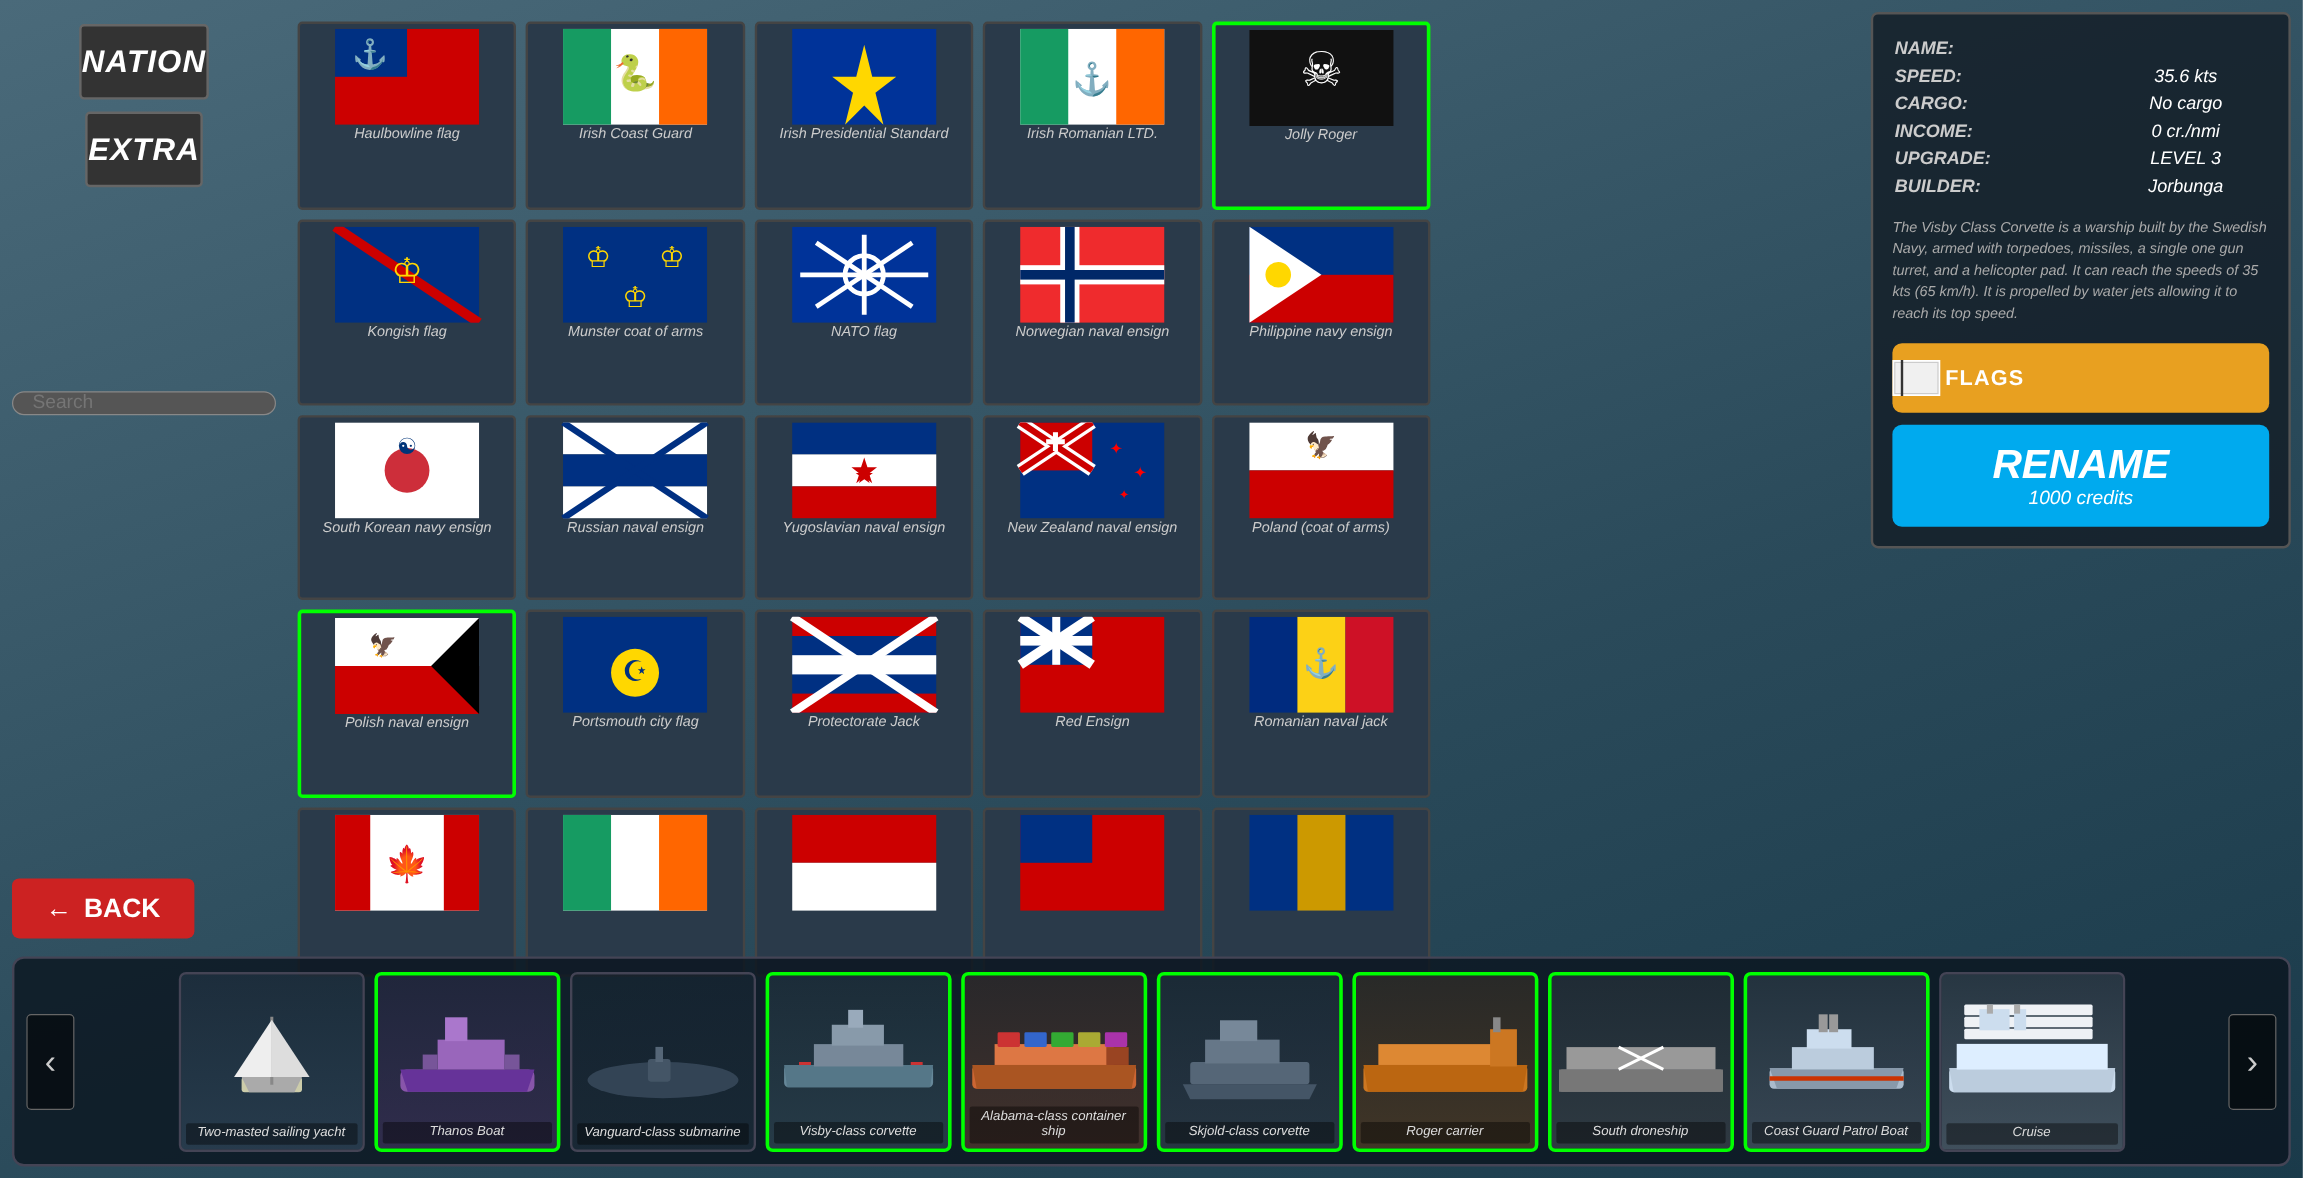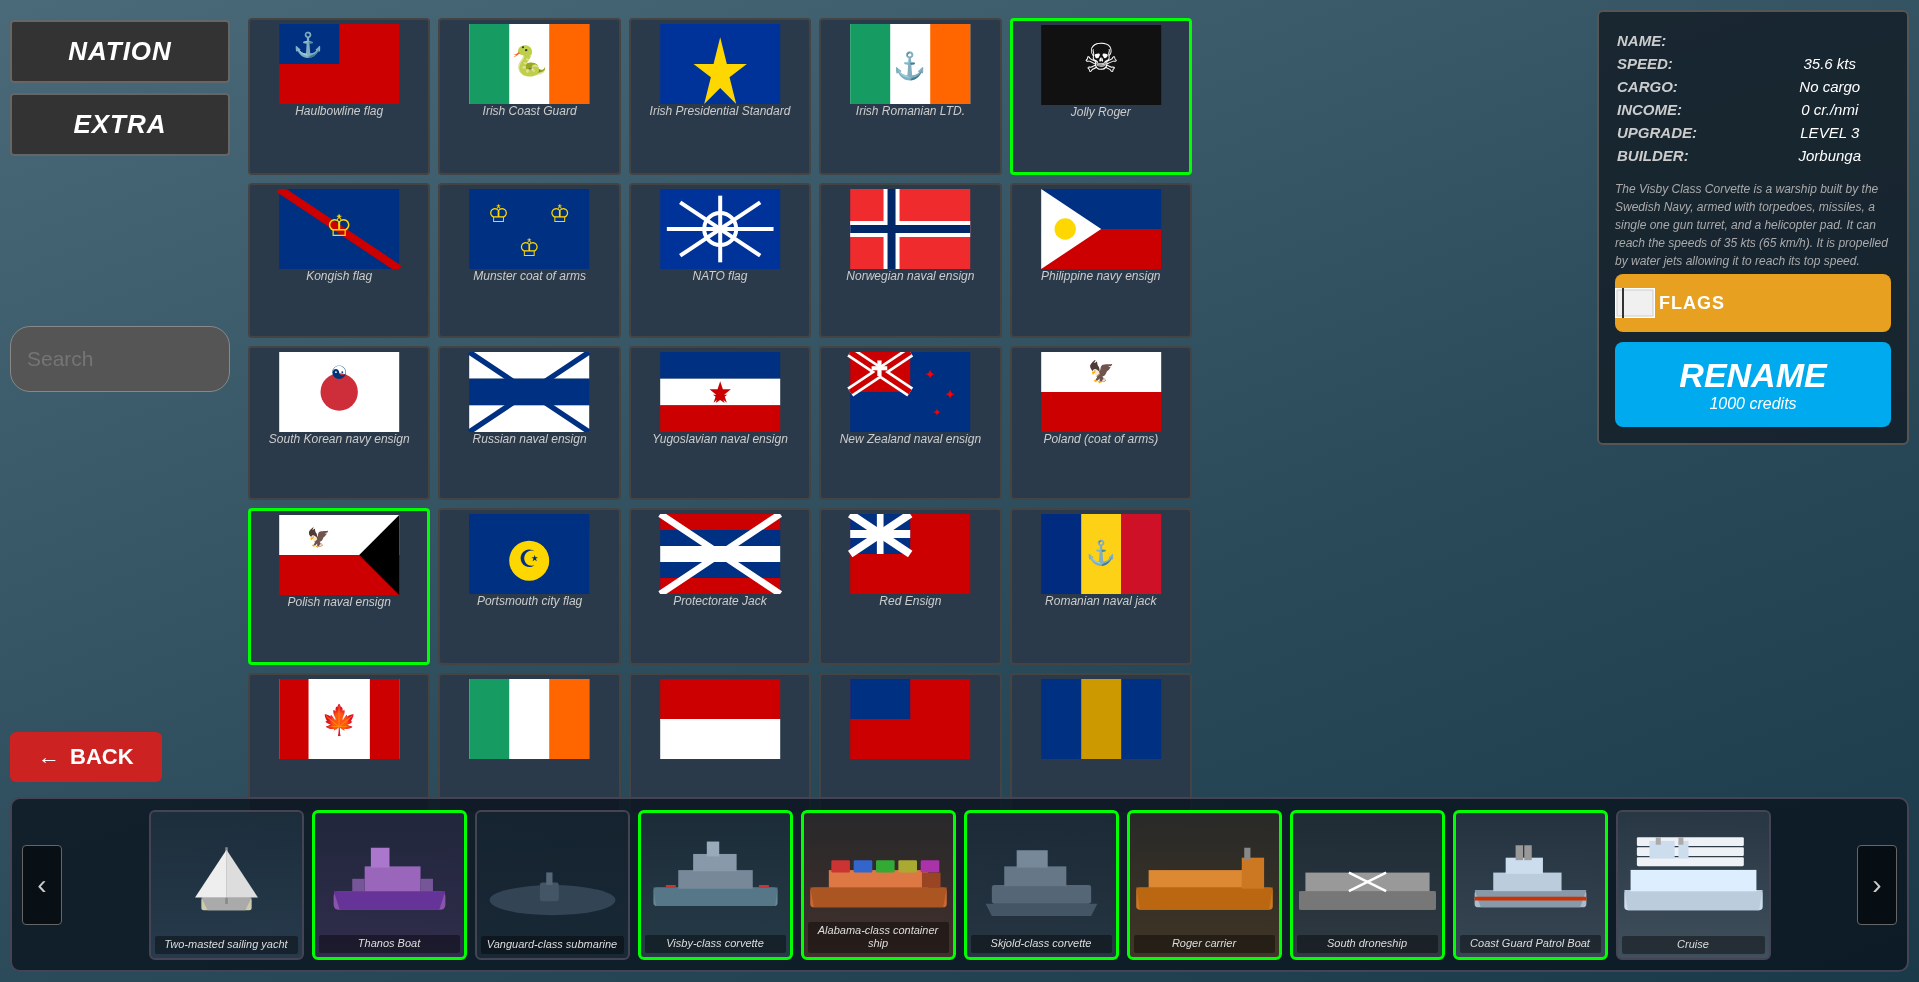--- a/index.html
+++ b/index.html
@@ -14,20 +14,21 @@
 
     
     .left-panel {
       position: absolute;
       left: 10px;
       top: 20px;
       width: 220px;
       display: flex;
       flex-direction: column;
       gap: 10px;
+      align-items: center;
     }
     .menu-btn {
       background: #333;
       border: 2px solid #666;
       color: #fff;
       font-size: 26px;
       font-style: italic;
       font-weight: bold;
       padding: 14px 0;
       text-align: center;
@@ -37,23 +38,23 @@
     }
     .menu-btn.active {
       border-color: #00e5ff;
       border-width: 2px;
     }
     .search-box {
       margin-top: 160px;
       background: #555;
       border: 1px solid #888;
       border-radius: 20px;
-      padding: 20px 16px;
+      padding: 0 16px;
       color: #ccc;
-      font-size: 21px;
+      font-size: 16px;
       width: 100%;
       outline: none;
     }
 
     
     .flags-area {
       position: absolute;
       left: 240px;
       top: 10px;
       width: 960px;
@@ -91,21 +92,21 @@
       color: #ccc;
       text-align: center;
       font-style: italic;
     }
 
     
     .right-panel {
       position: absolute;
       right: 10px;
       top: 10px;
-      width: 312px;
+      width: 350px;
       background: rgba(20,30,40,0.85);
       border: 2px solid #555;
       border-radius: 6px;
       padding: 16px;
       color: #fff;
     }
     .stats-table {
       width: 100%;
       margin-bottom: 12px;
     }
@@ -120,21 +121,21 @@
       text-align: center;
       font-style: italic;
       color: #fff;
       font-size: 15px;
     }
     .desc-text {
       font-size: 12px;
       color: #aaa;
       font-style: italic;
       line-height: 1.5;
-      margin-bottom: 4px;
+      margin-bottom: 16px;
     }
     .flags-icon-btn {
       background: #e8a020;
       border-radius: 8px;
       width: 100%;
       padding: 14px 0;
       text-align: center;
       margin-bottom: 10px;
       cursor: pointer;
       border: none;

